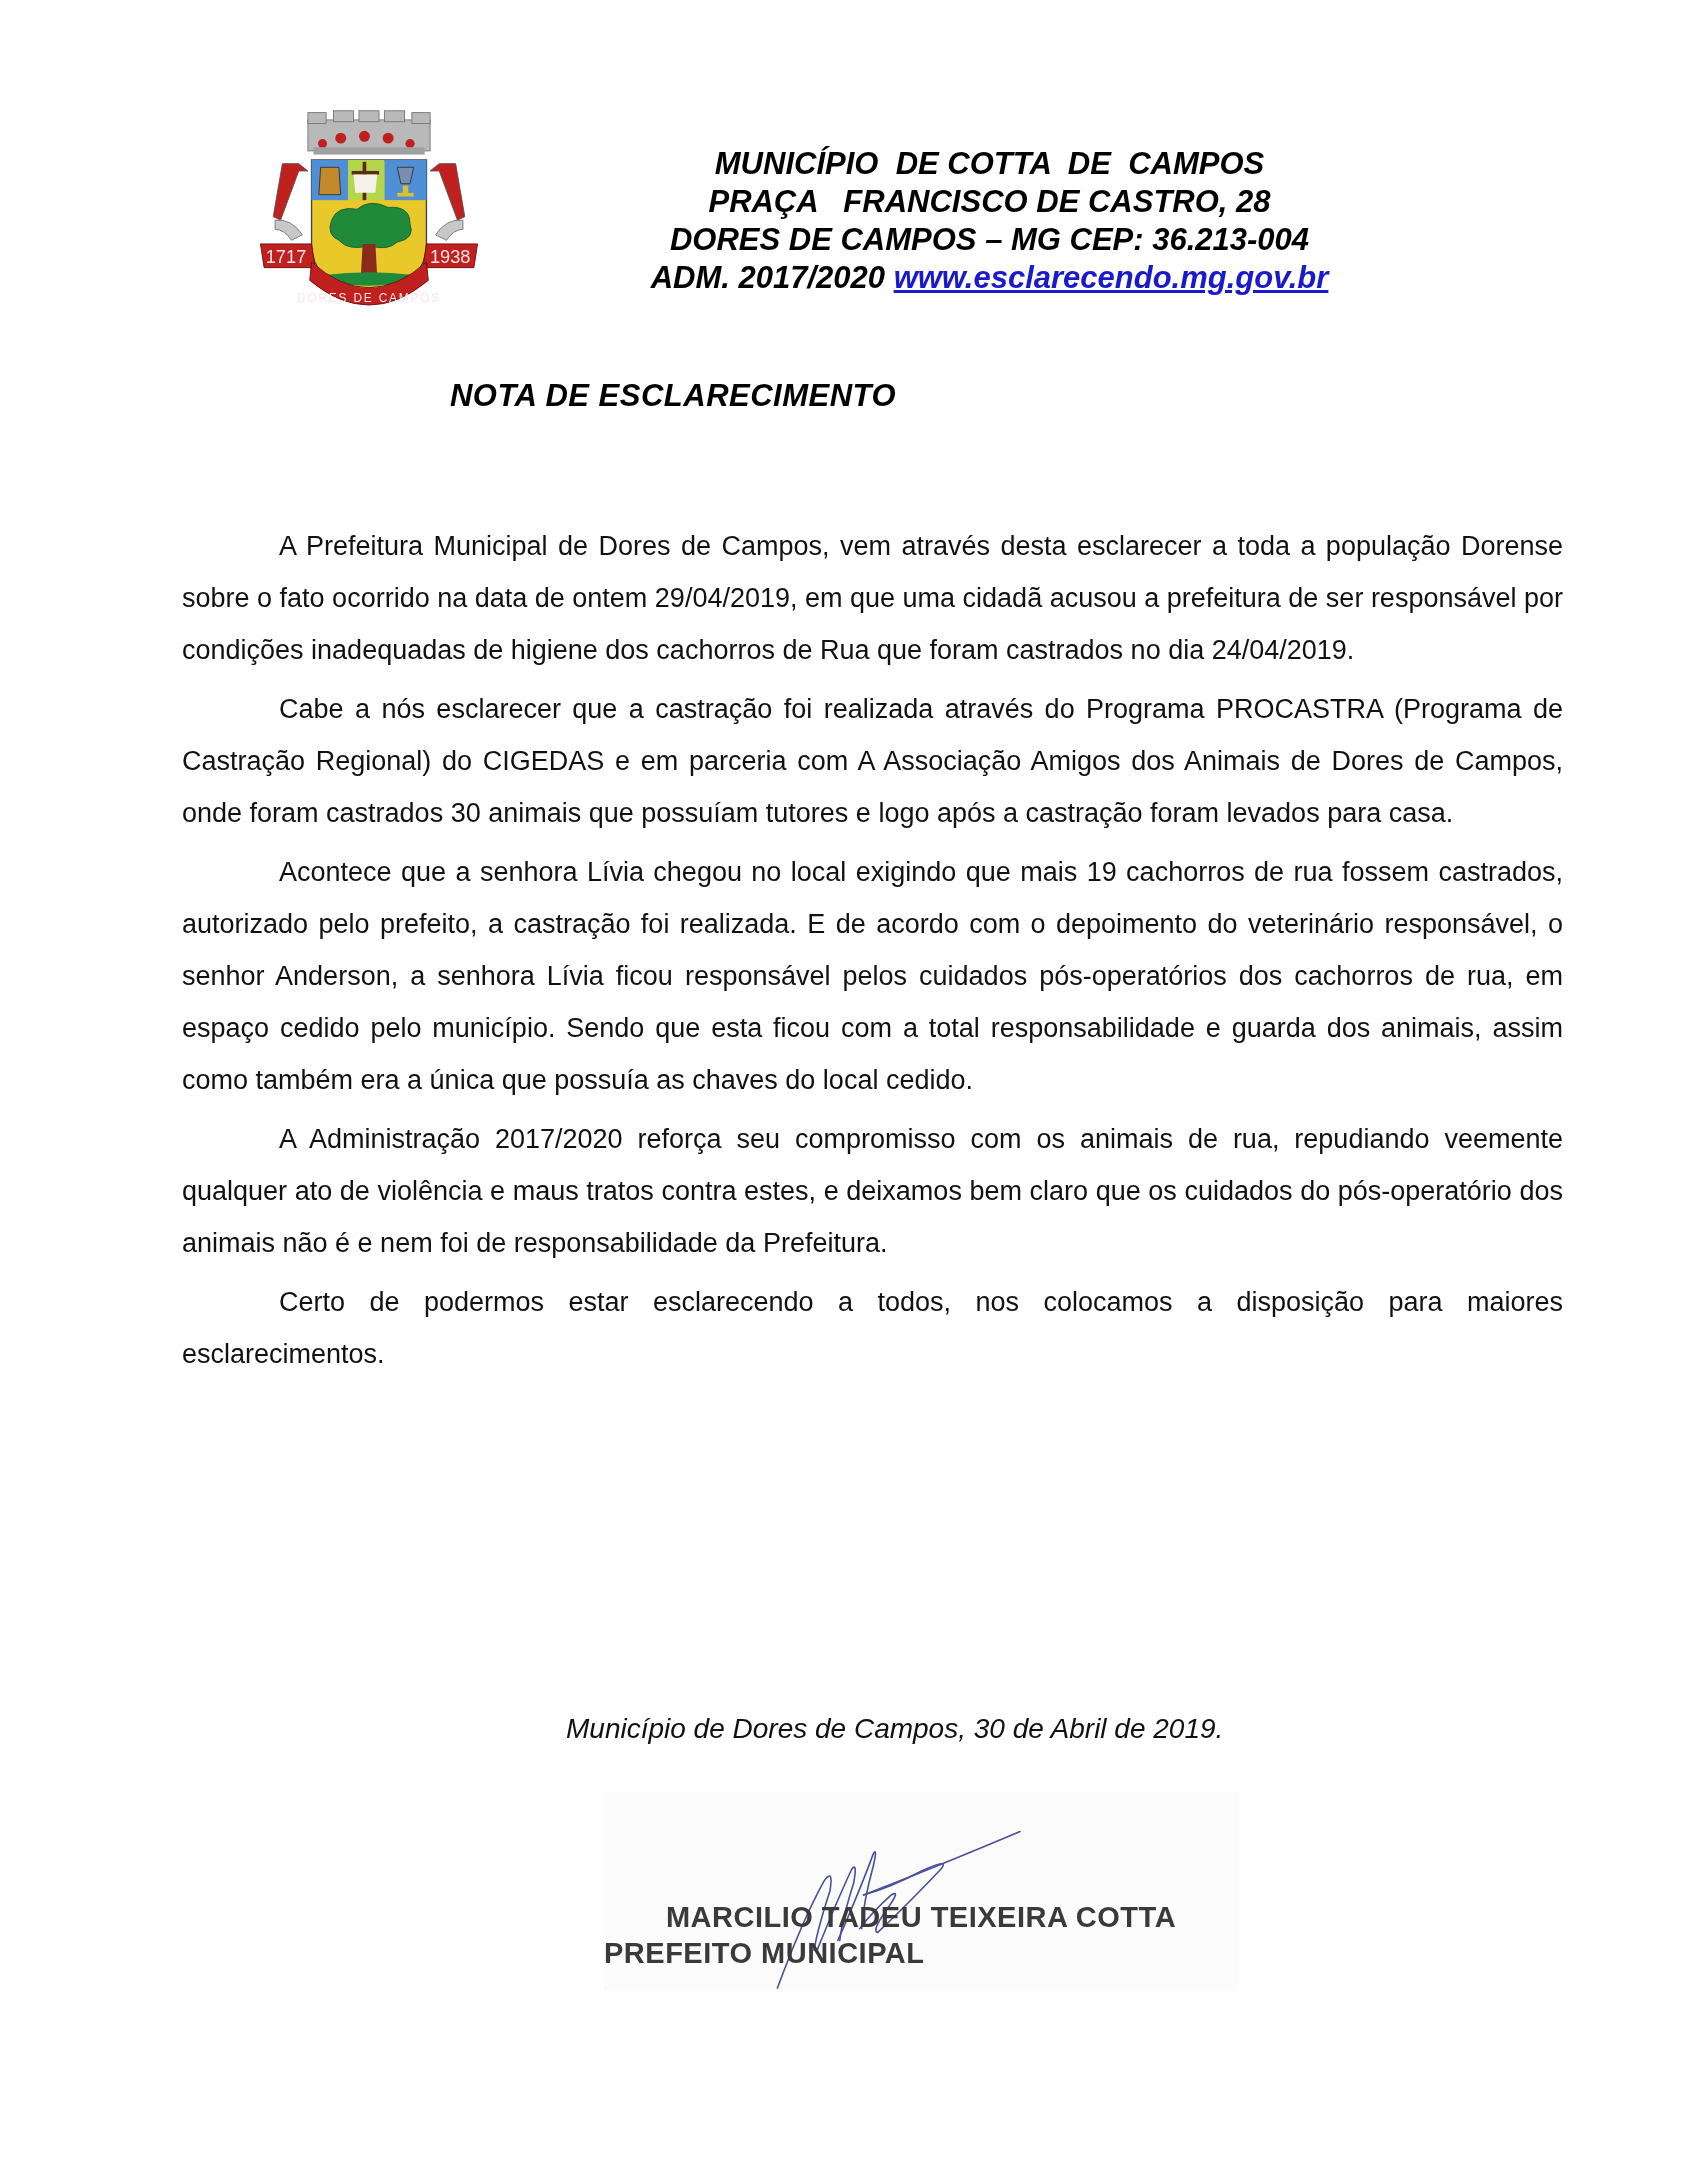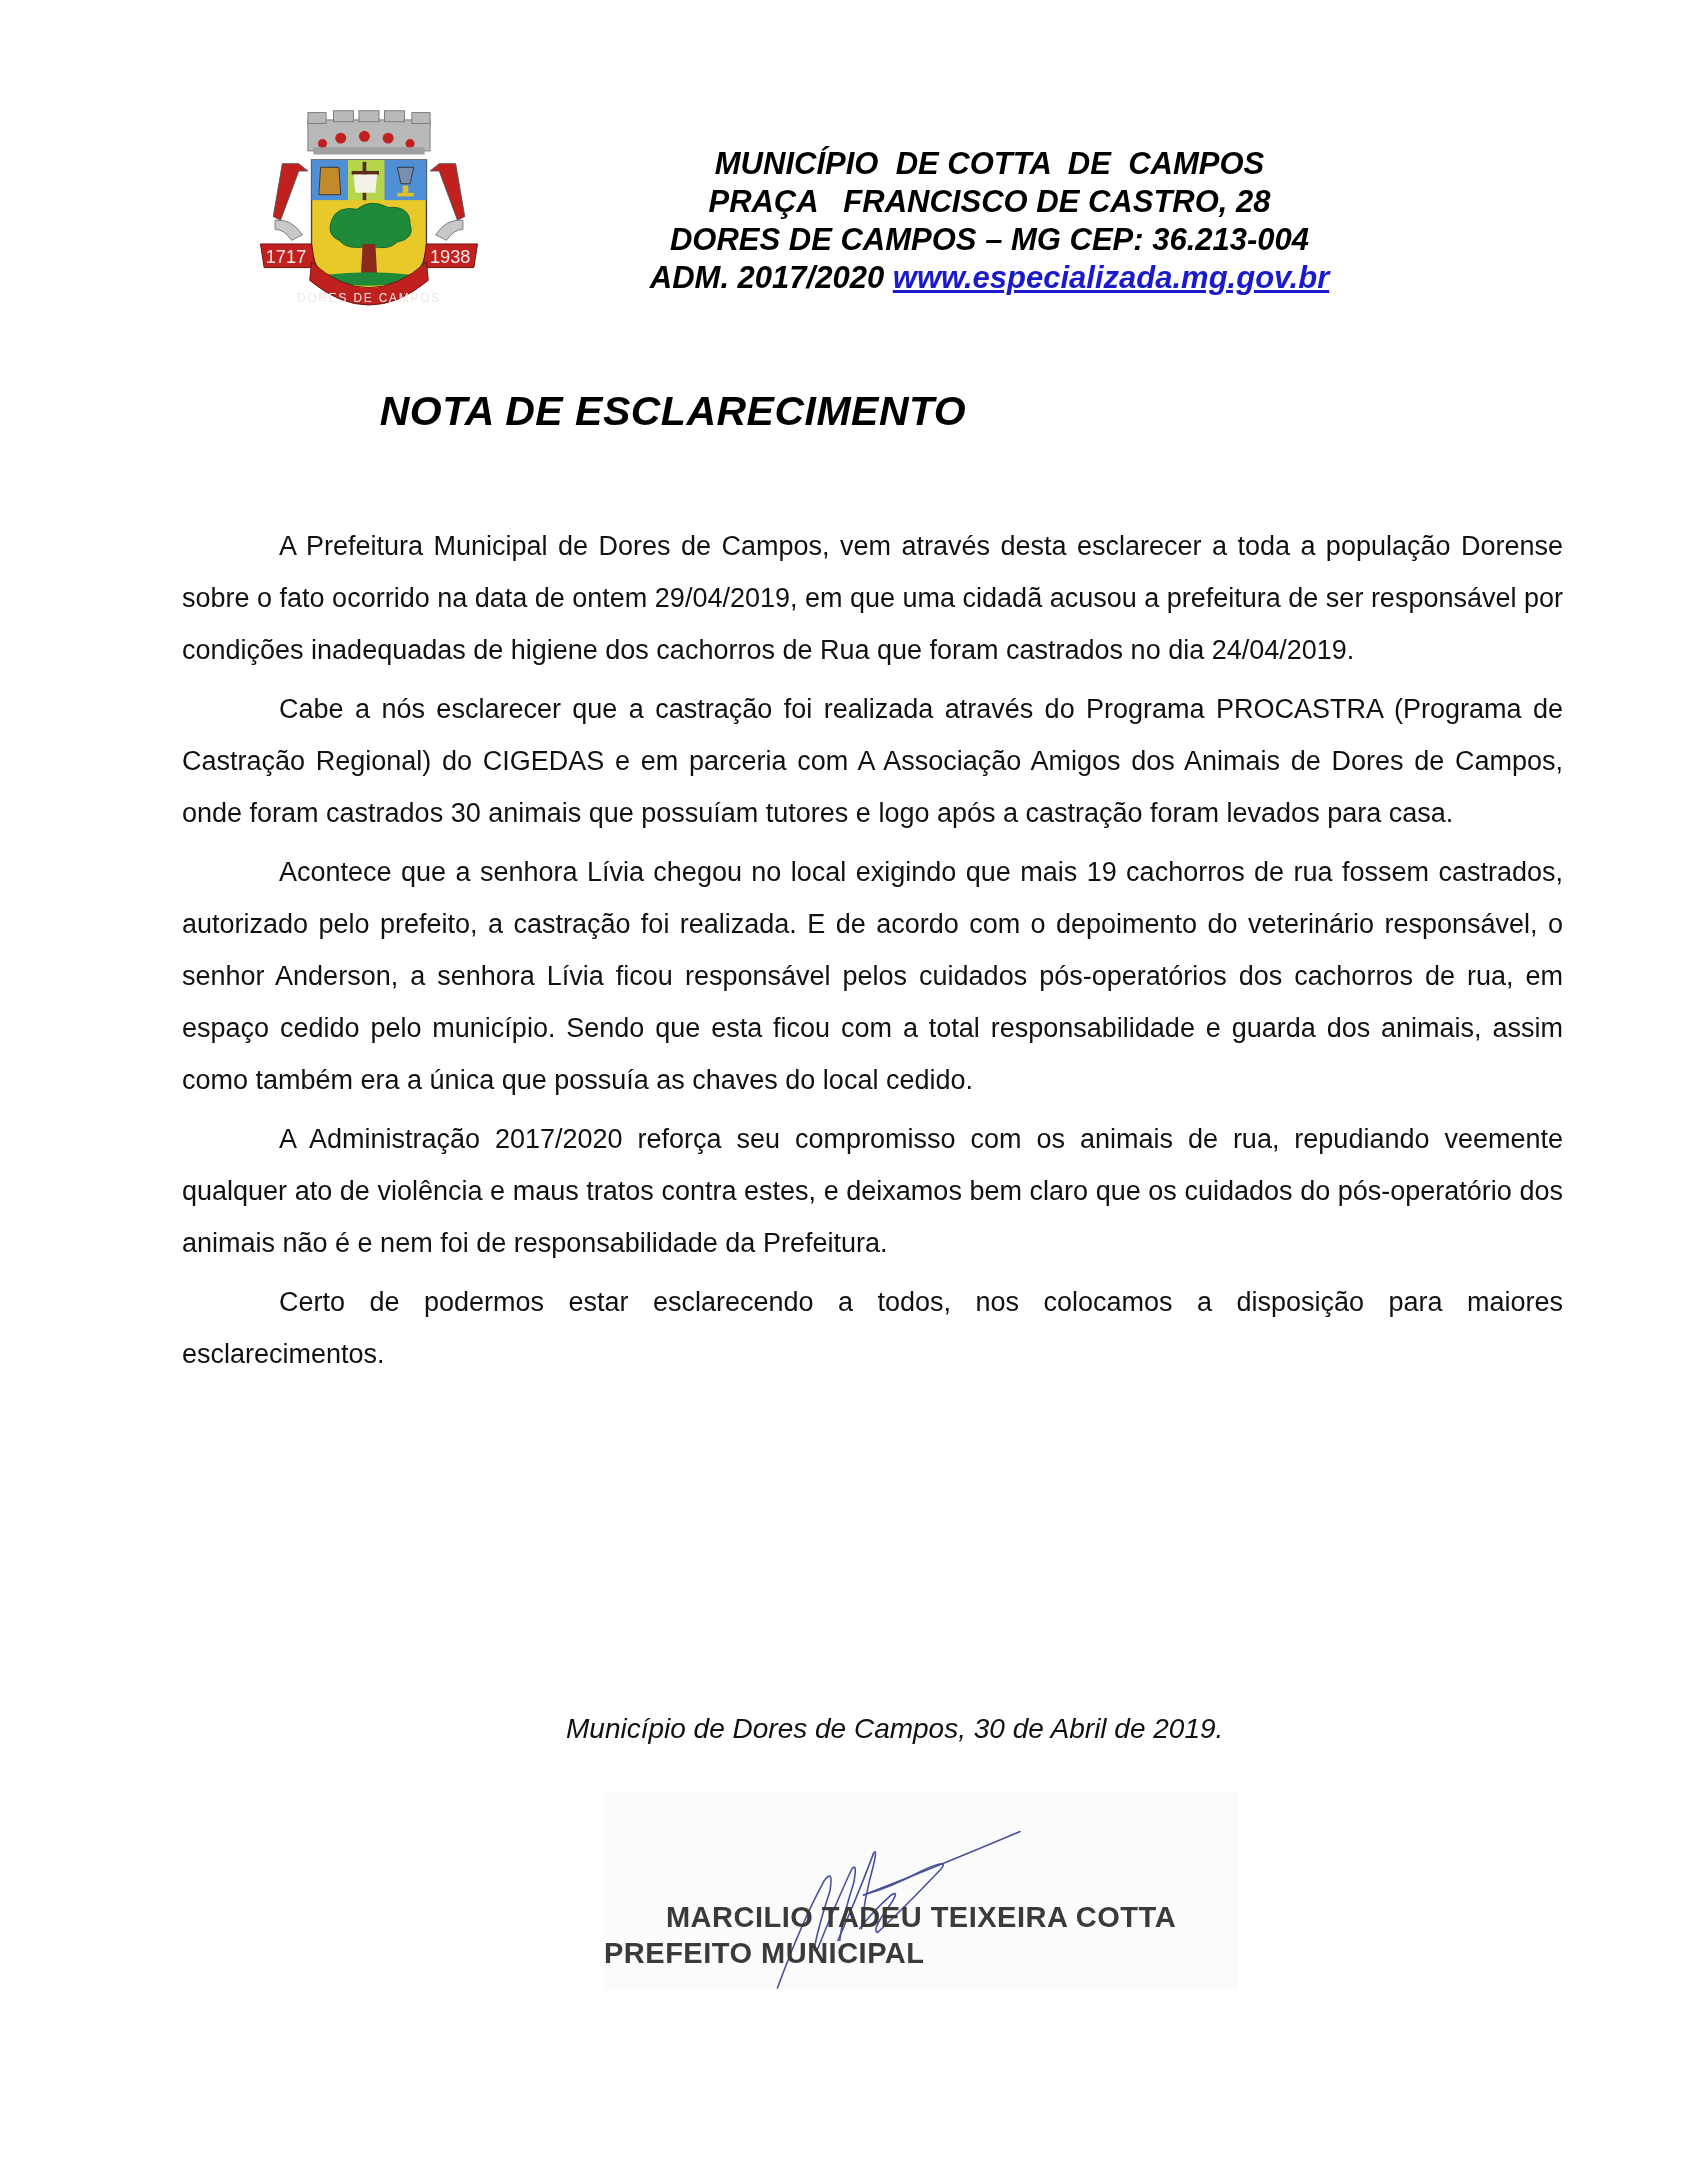--- a/index.html
+++ b/index.html
@@ -9,23 +9,23 @@
   
   .crest { position: absolute; left: 255px; top: 103px; width: 228px; height: 218px; }
 
   
   .header { position: absolute; left: 554px; top: 145px; width: 871px; text-align: center;
             font-family: "Liberation Sans", sans-serif; font-weight: bold; font-style: italic;
             font-size: 31px; line-height: 38px; color: #000; }
   .header .line { display: block; white-space: pre; }
   .header a { color: #1a1acc; text-decoration: underline; }
 
-  .title { position: absolute; left: 0; width: 1346px; top: 388px; text-align: center;
+  .title { position: absolute; left: 0; width: 1346px; top: 378px; text-align: center;
            font-family: "Liberation Sans", sans-serif; font-weight: bold; font-style: italic;
-           font-size: 41px; color: #000; letter-spacing: 0.5px; }
+           font-size: 31px; color: #000; letter-spacing: 0.5px; }
 
   
   .body { position: absolute; left: 175px; top: 513px; width: 1395px;
           font-family: "Liberation Sans", sans-serif; font-size: 27px; line-height: 52px;
           color: #111; }
   .body p { margin: 7px; text-align: justify; text-indent: 97px; }
 
   .dateline { position: absolute; left: 566px; top: 1713px; font-family: "Liberation Sans", sans-serif;
               font-size: 28px; color: #111; font-style: italic; }
 
@@ -92,21 +92,21 @@
       <text x="34" y="171" font-family="Liberation Sans, sans-serif" font-size="20" fill="#f2e6e6" text-anchor="middle">1717</text>
       <text x="214" y="171" font-family="Liberation Sans, sans-serif" font-size="20" fill="#f2e6e6" text-anchor="middle">1938</text>
       <text x="125" y="214" font-family="Liberation Sans, sans-serif" font-size="13" fill="#f2e6e6" text-anchor="middle" letter-spacing="2">DORES DE CAMPOS</text>
     </g>
   </svg>
 
   <div class="header">
     <span class="line">MUNICÍPIO  DE COTTA  DE  CAMPOS</span>
     <span class="line">PRAÇA   FRANCISCO DE CASTRO, 28</span>
     <span class="line">DORES DE CAMPOS – MG CEP: 36.213-004</span>
-    <span class="line"><span>ADM. 2017/2020</span> <a>www.especializada.mg.gov.br</a></span>
+    <span class="line"><span>ADM. 2017/2020</span> <a>www.esclarecendo.mg.gov.br</a></span>
   </div>
 
   <div class="title">NOTA DE ESCLARECIMENTO</div>
 
   <div class="body">
     <p>A Prefeitura Municipal de Dores de Campos, vem através desta esclarecer a toda a população Dorense sobre o fato ocorrido na data de ontem 29/04/2019, em que uma cidadã acusou a prefeitura de ser responsável por condições inadequadas de higiene dos cachorros de Rua que foram castrados no dia 24/04/2019.</p>
     <p>Cabe a nós esclarecer que a castração foi realizada através do Programa PROCASTRA (Programa de Castração Regional) do CIGEDAS e em parceria com A Associação Amigos dos Animais de Dores de Campos, onde foram castrados 30 animais que possuíam tutores e logo após a castração foram levados para casa.</p>
     <p>Acontece que a senhora Lívia chegou no local exigindo que mais 19 cachorros de rua fossem castrados, autorizado pelo prefeito, a castração foi realizada. E de acordo com o depoimento do veterinário responsável, o senhor Anderson, a senhora Lívia ficou responsável pelos cuidados pós-operatórios dos cachorros de rua, em espaço cedido pelo município. Sendo que esta ficou com a total responsabilidade e guarda dos animais, assim como também era a única que possuía as chaves do local cedido.</p>
     <p>A Administração 2017/2020 reforça seu compromisso com os animais de rua, repudiando veemente qualquer ato de violência e maus tratos contra estes, e deixamos bem claro que os cuidados do pós-operatório dos animais não é e nem foi de responsabilidade da Prefeitura.</p>
     <p>Certo de podermos estar esclarecendo a todos, nos colocamos a disposição para maiores esclarecimentos.</p>

